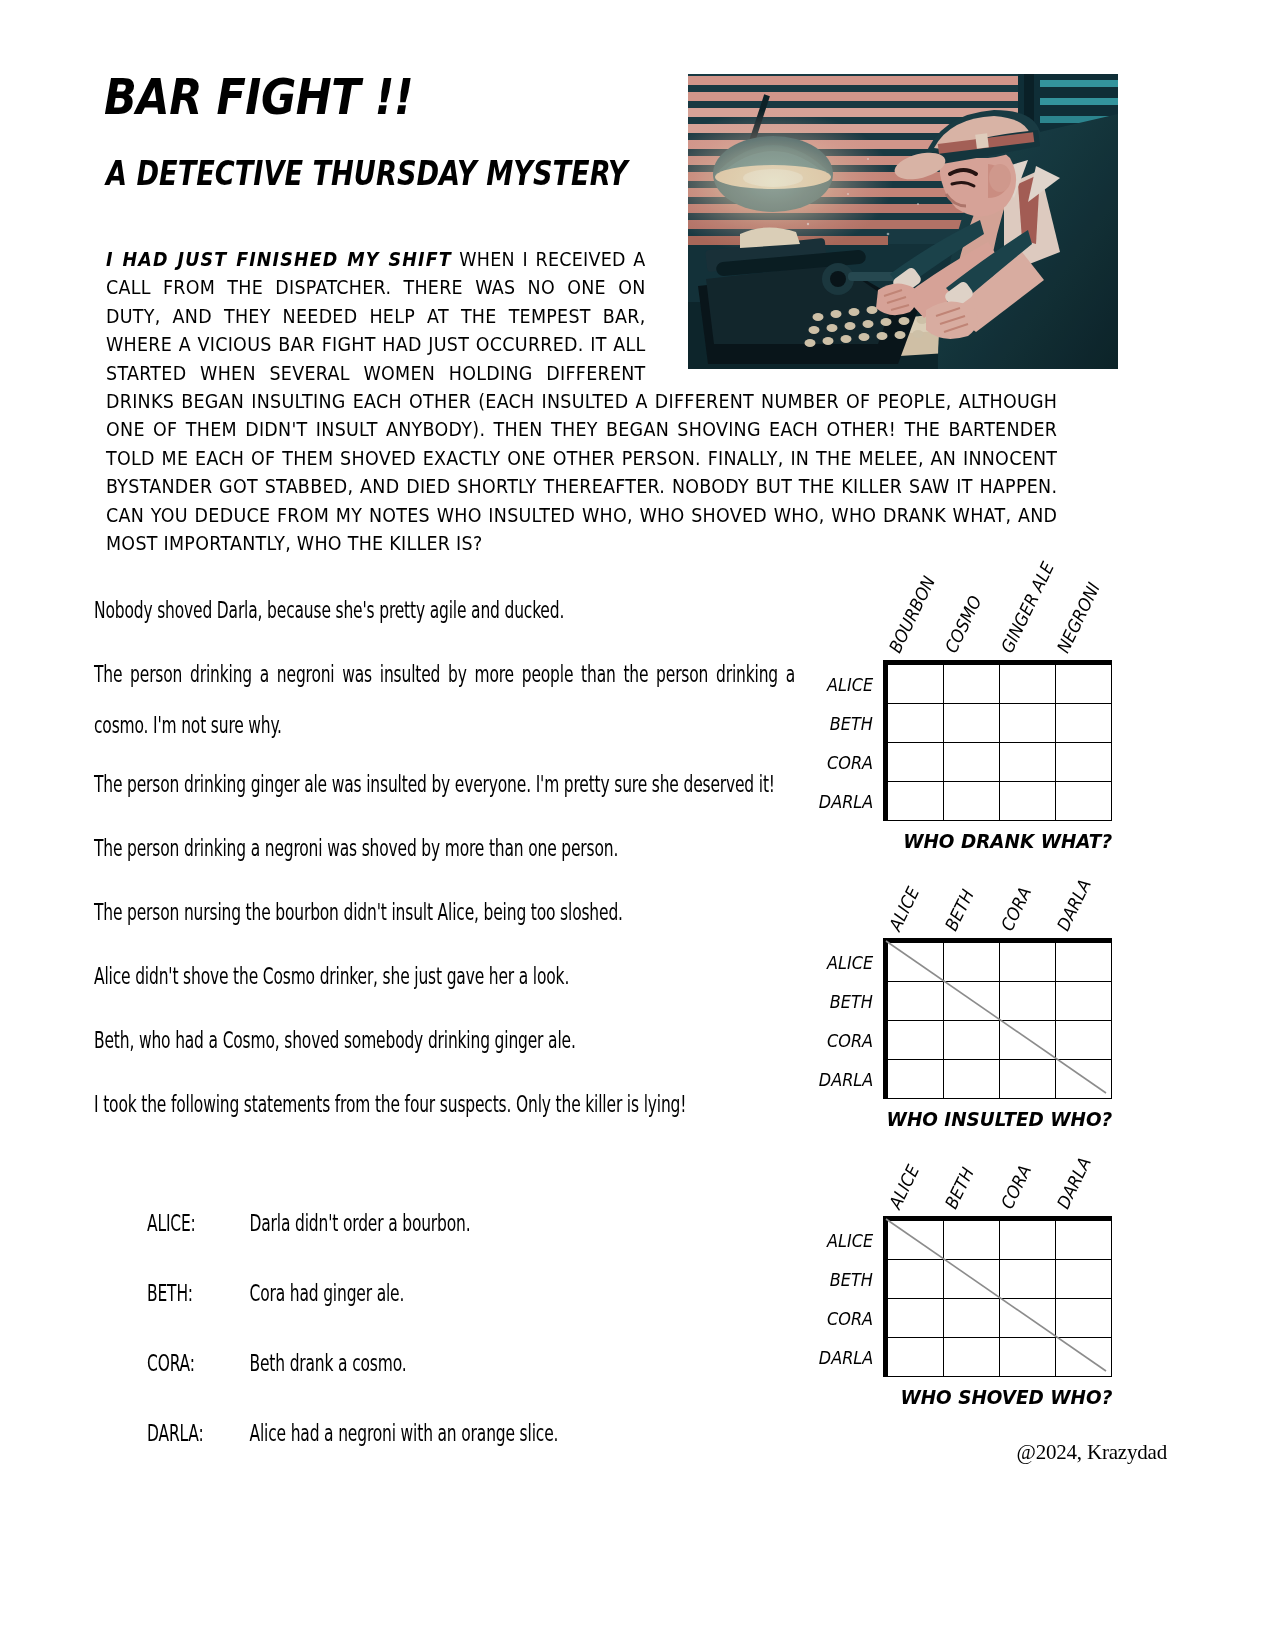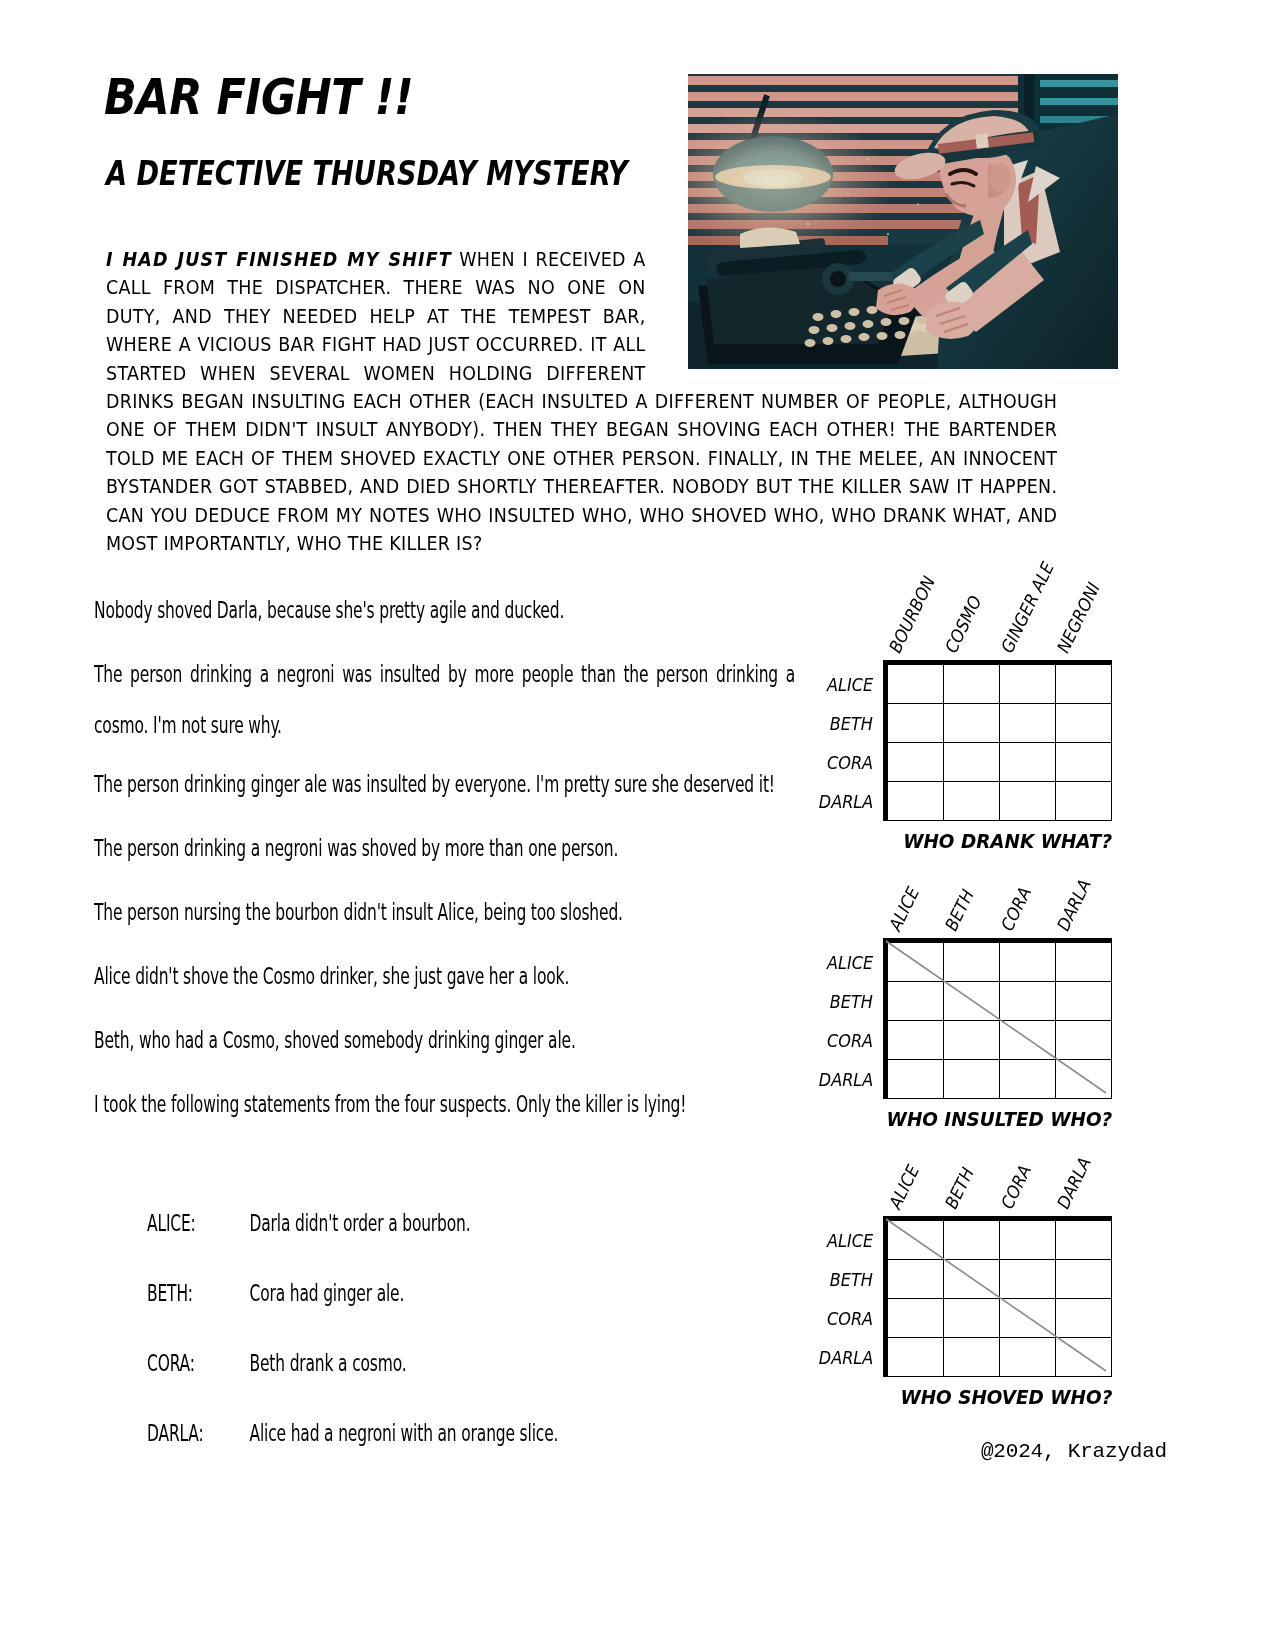--- a/index.html
+++ b/index.html
@@ -128,21 +128,21 @@
     margin-bottom: 40px;
     letter-spacing: -0.2px;
   }
   .stmt .who { width: 125px; flex: 0 0 125px; }
   .stmt .what { flex: 1; }
 
   .copyright {
     position: absolute;
     right: 108px;
     top: 1440px;
-    font-family: Liberation Mono, monospace;
+    font-family: Liberation Serif, serif;
     font-size: 21px;
     letter-spacing: -0.2px;
     white-space: nowrap;
   }
 
   
   .grid-block { position: absolute; }
   .grid-wrap {
     position: relative;
   }

